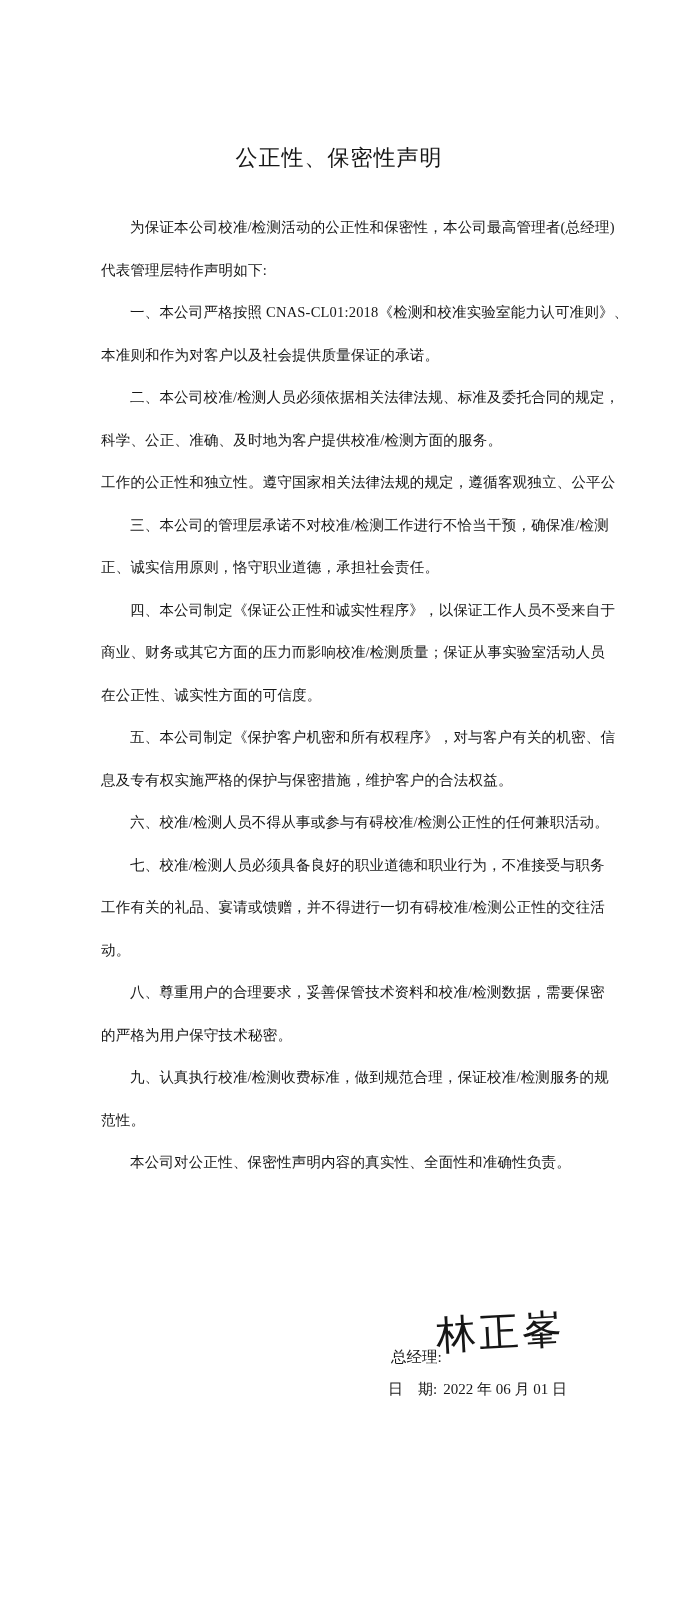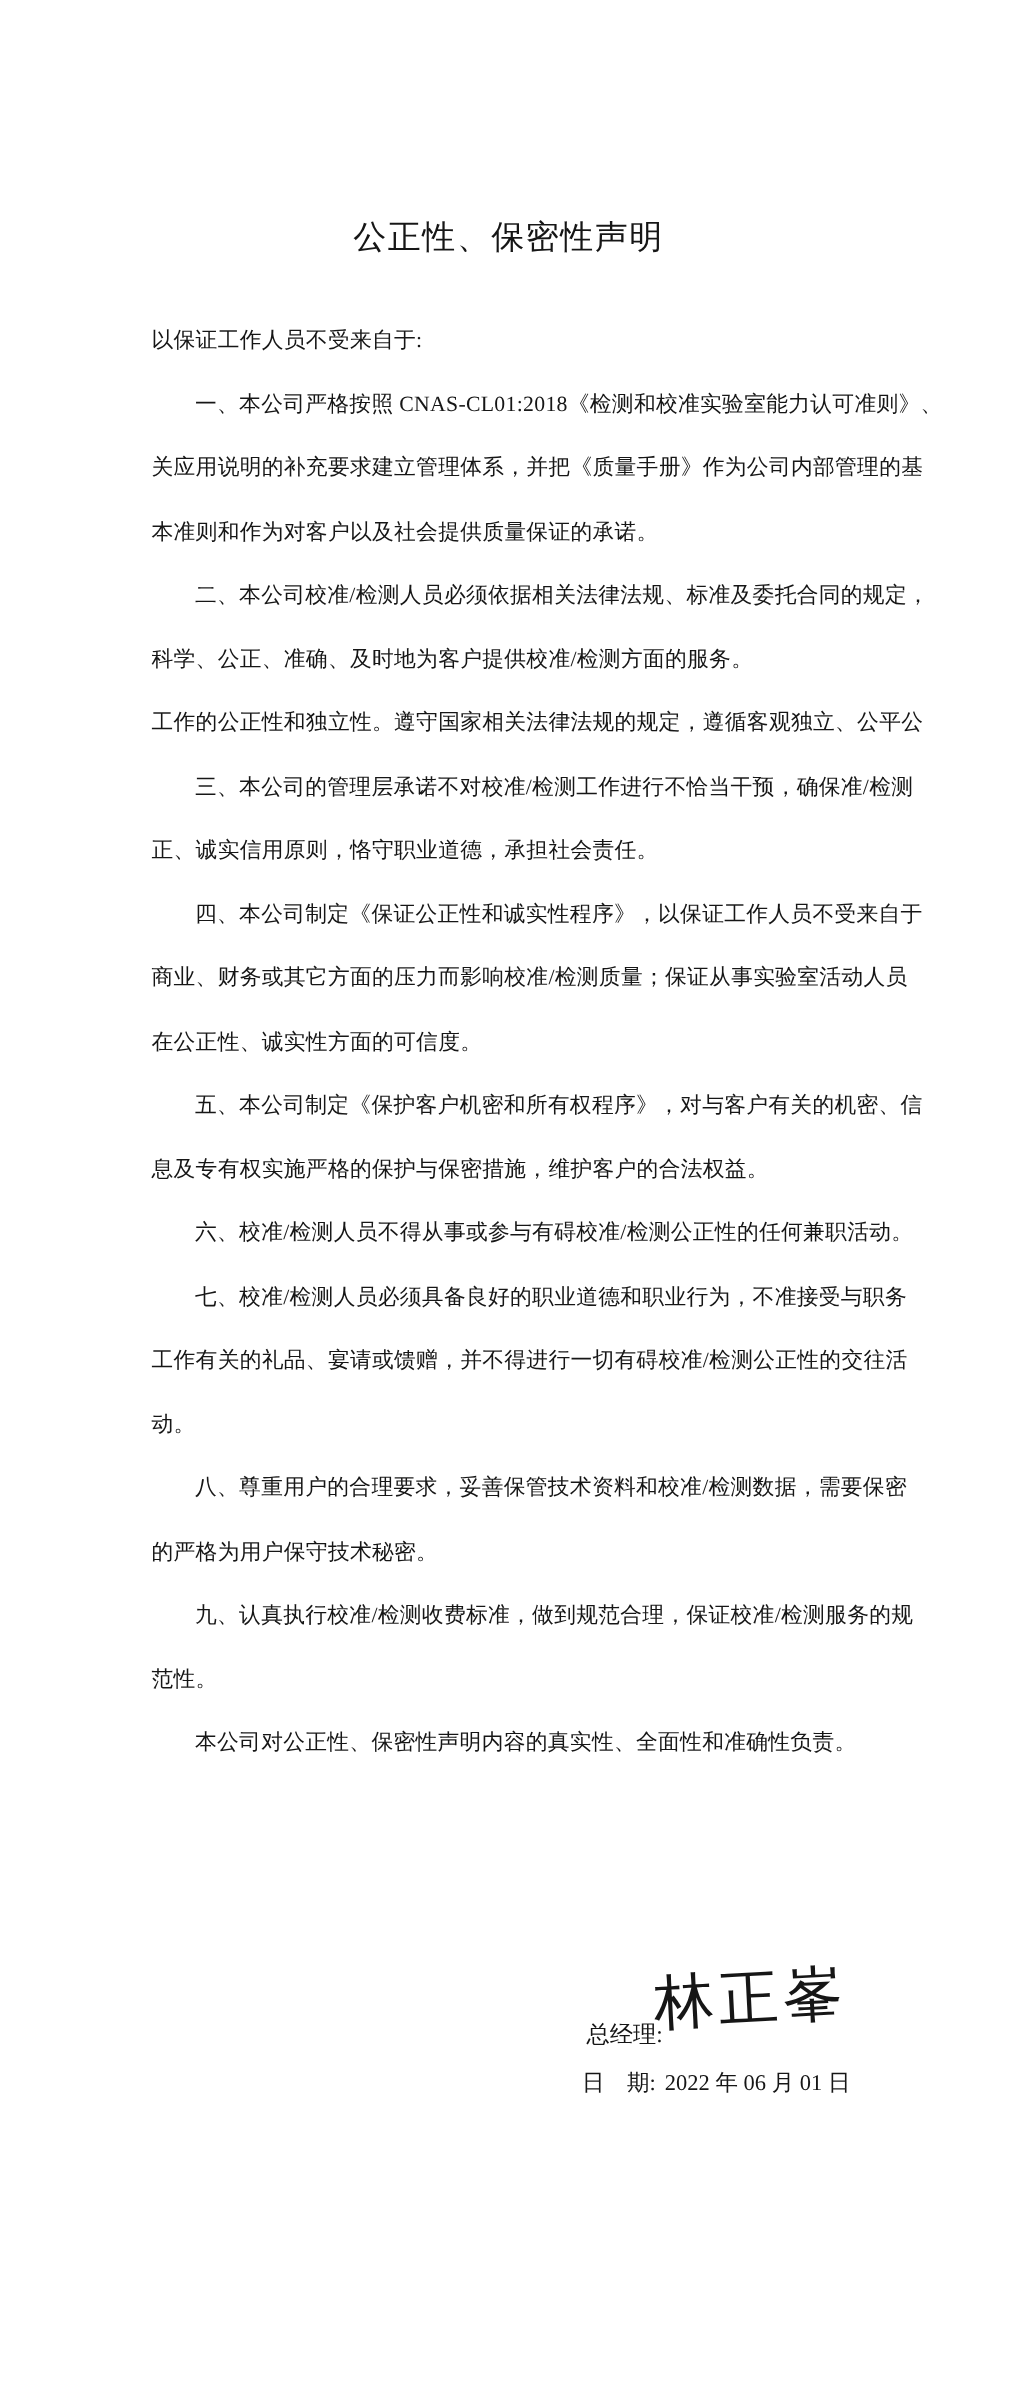--- a/index.html
+++ b/index.html
@@ -77,24 +77,24 @@
   }
 </style>
 </head>
 <body>
 
 <div class="page">
 
   <div class="doc-title">公正性、保密性声明</div>
 
   <div class="doc-body">
-    <div class="line">以保证工作人员不受来自于:</div>
+    <div class="line indent">为保证本公司校准/检测活动的公正性和保密性，本公司最高管理者(总经理)</div>
+    <div class="line">代表管理层特作声明如下:</div>
 
     <div class="line indent">一、本公司严格按照 CNAS-CL01:2018《检测和校准实验室能力认可准则》、</div>
-    <div class="line">关应用说明的补充要求建立管理体系，并把《质量手册》作为公司内部管理的基</div>
     <div class="line">本准则和作为对客户以及社会提供质量保证的承诺。</div>
 
     <div class="line indent">二、本公司校准/检测人员必须依据相关法律法规、标准及委托合同的规定，</div>
     <div class="line">科学、公正、准确、及时地为客户提供校准/检测方面的服务。</div>
 
     <div class="line">工作的公正性和独立性。遵守国家相关法律法规的规定，遵循客观独立、公平公</div>
     <div class="line indent">三、本公司的管理层承诺不对校准/检测工作进行不恰当干预，确保准/检测</div>
     <div class="line">正、诚实信用原则，恪守职业道德，承担社会责任。</div>
 
     <div class="line indent">四、本公司制定《保证公正性和诚实性程序》，以保证工作人员不受来自于</div>

